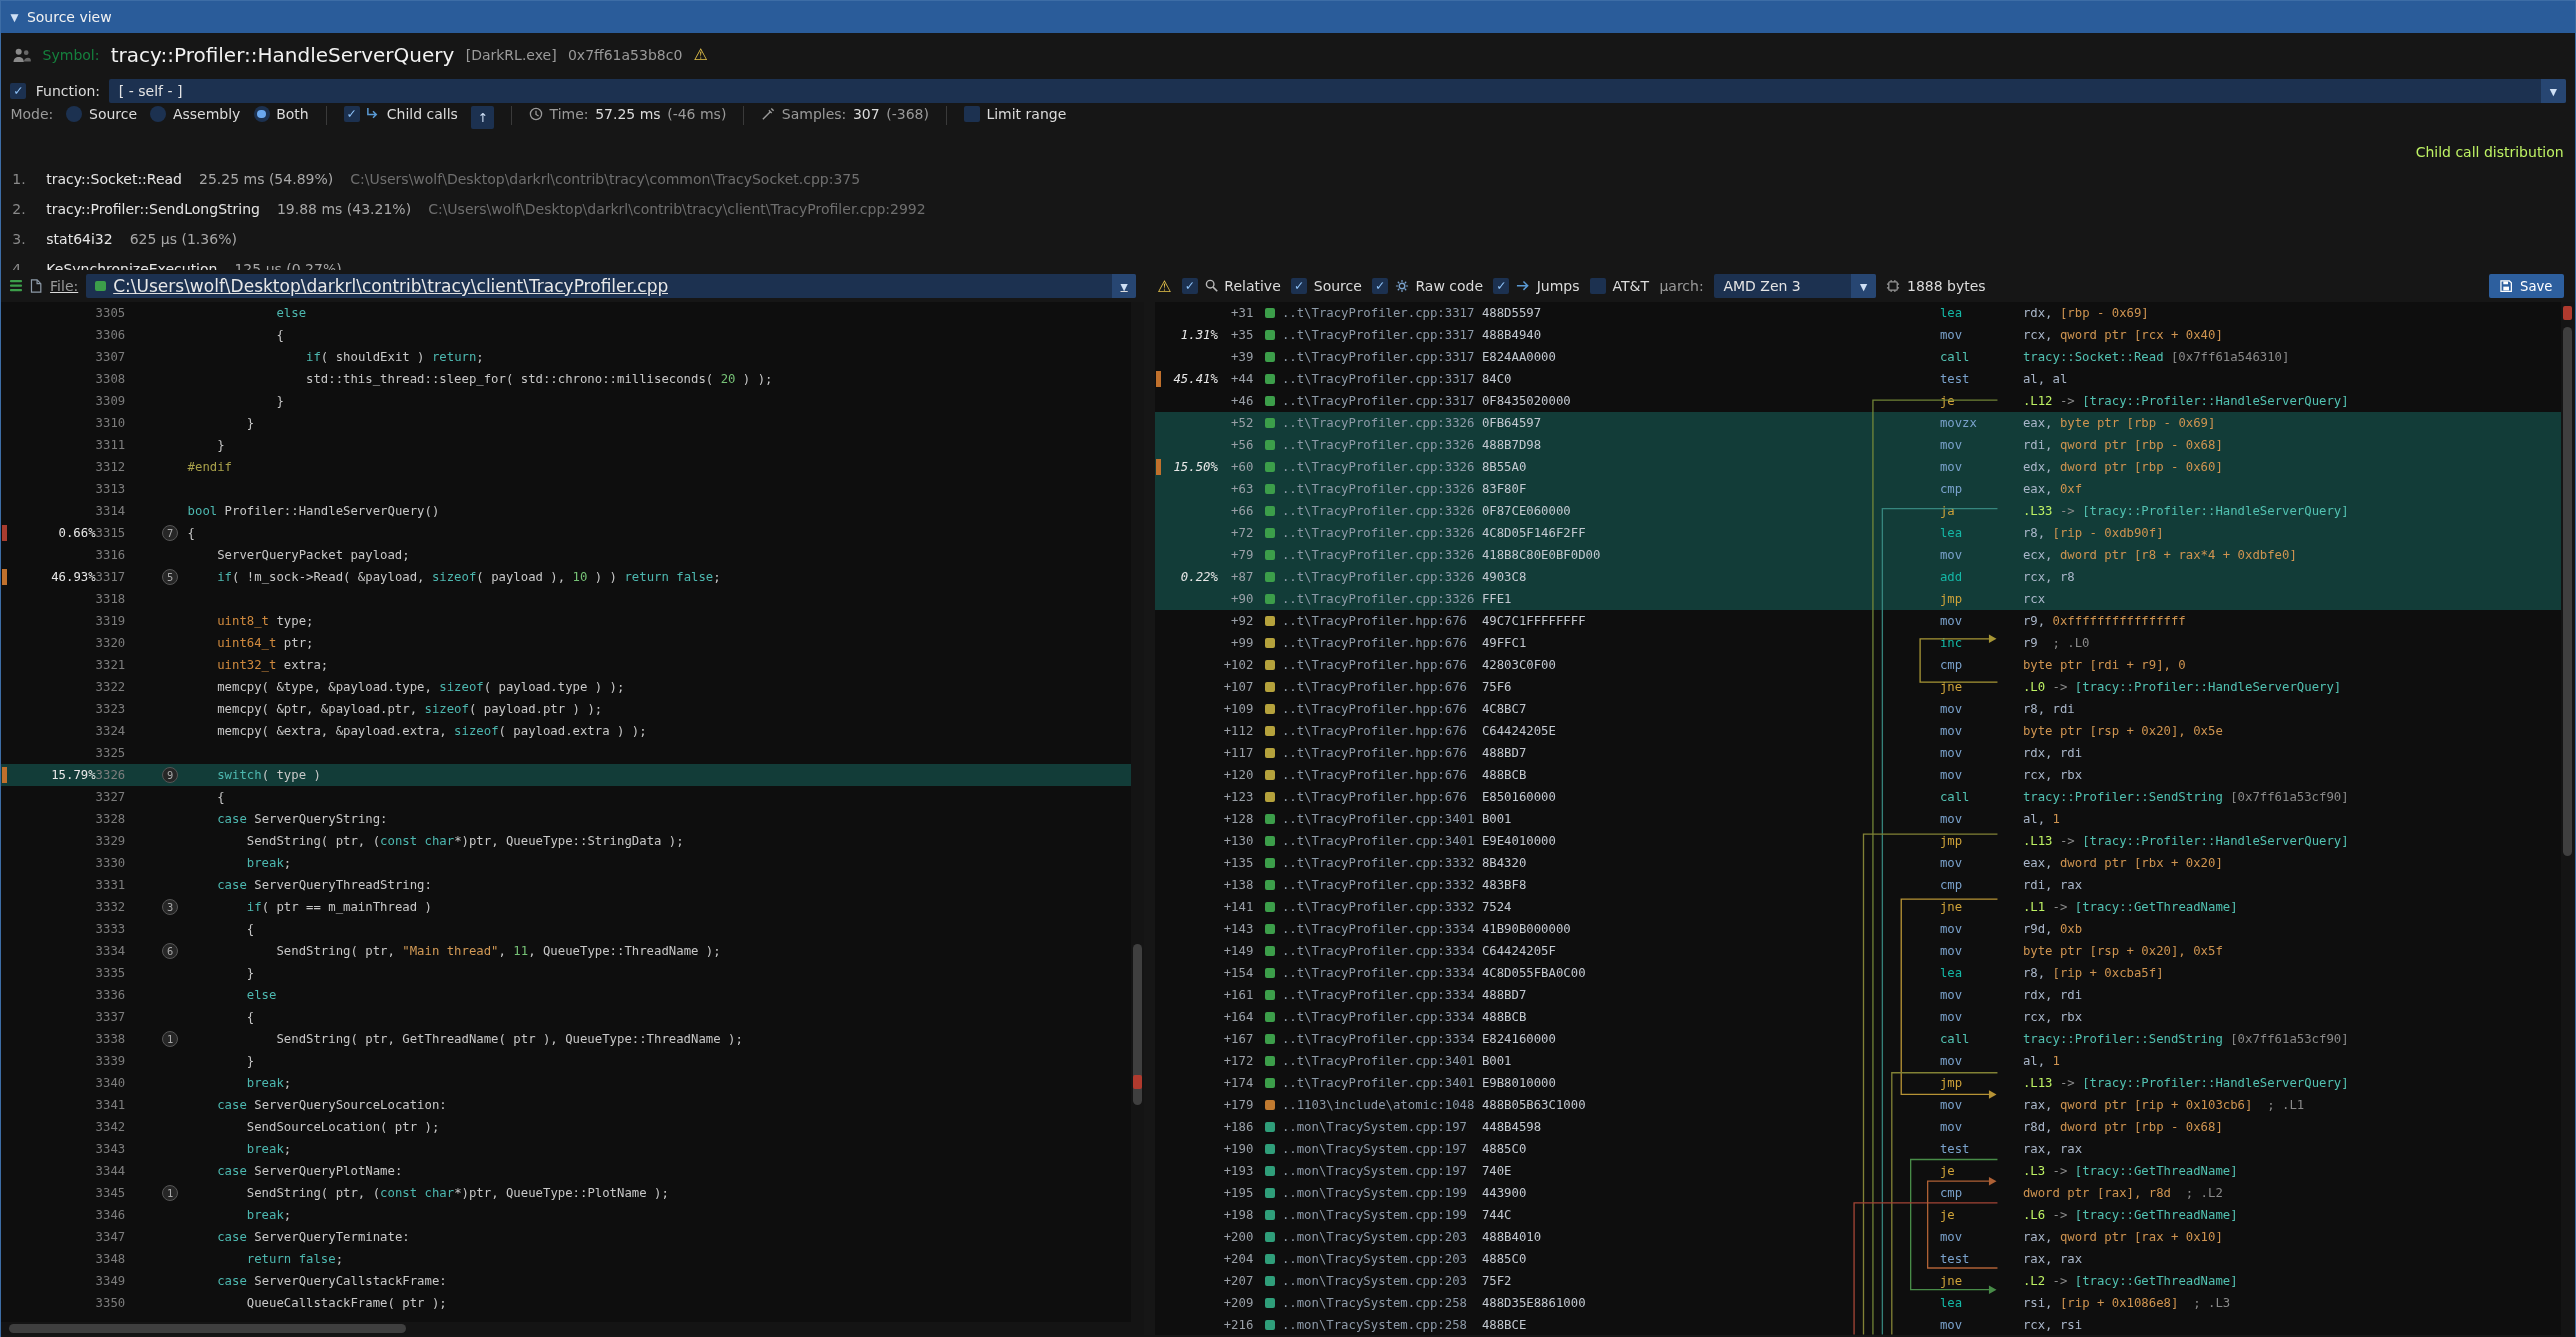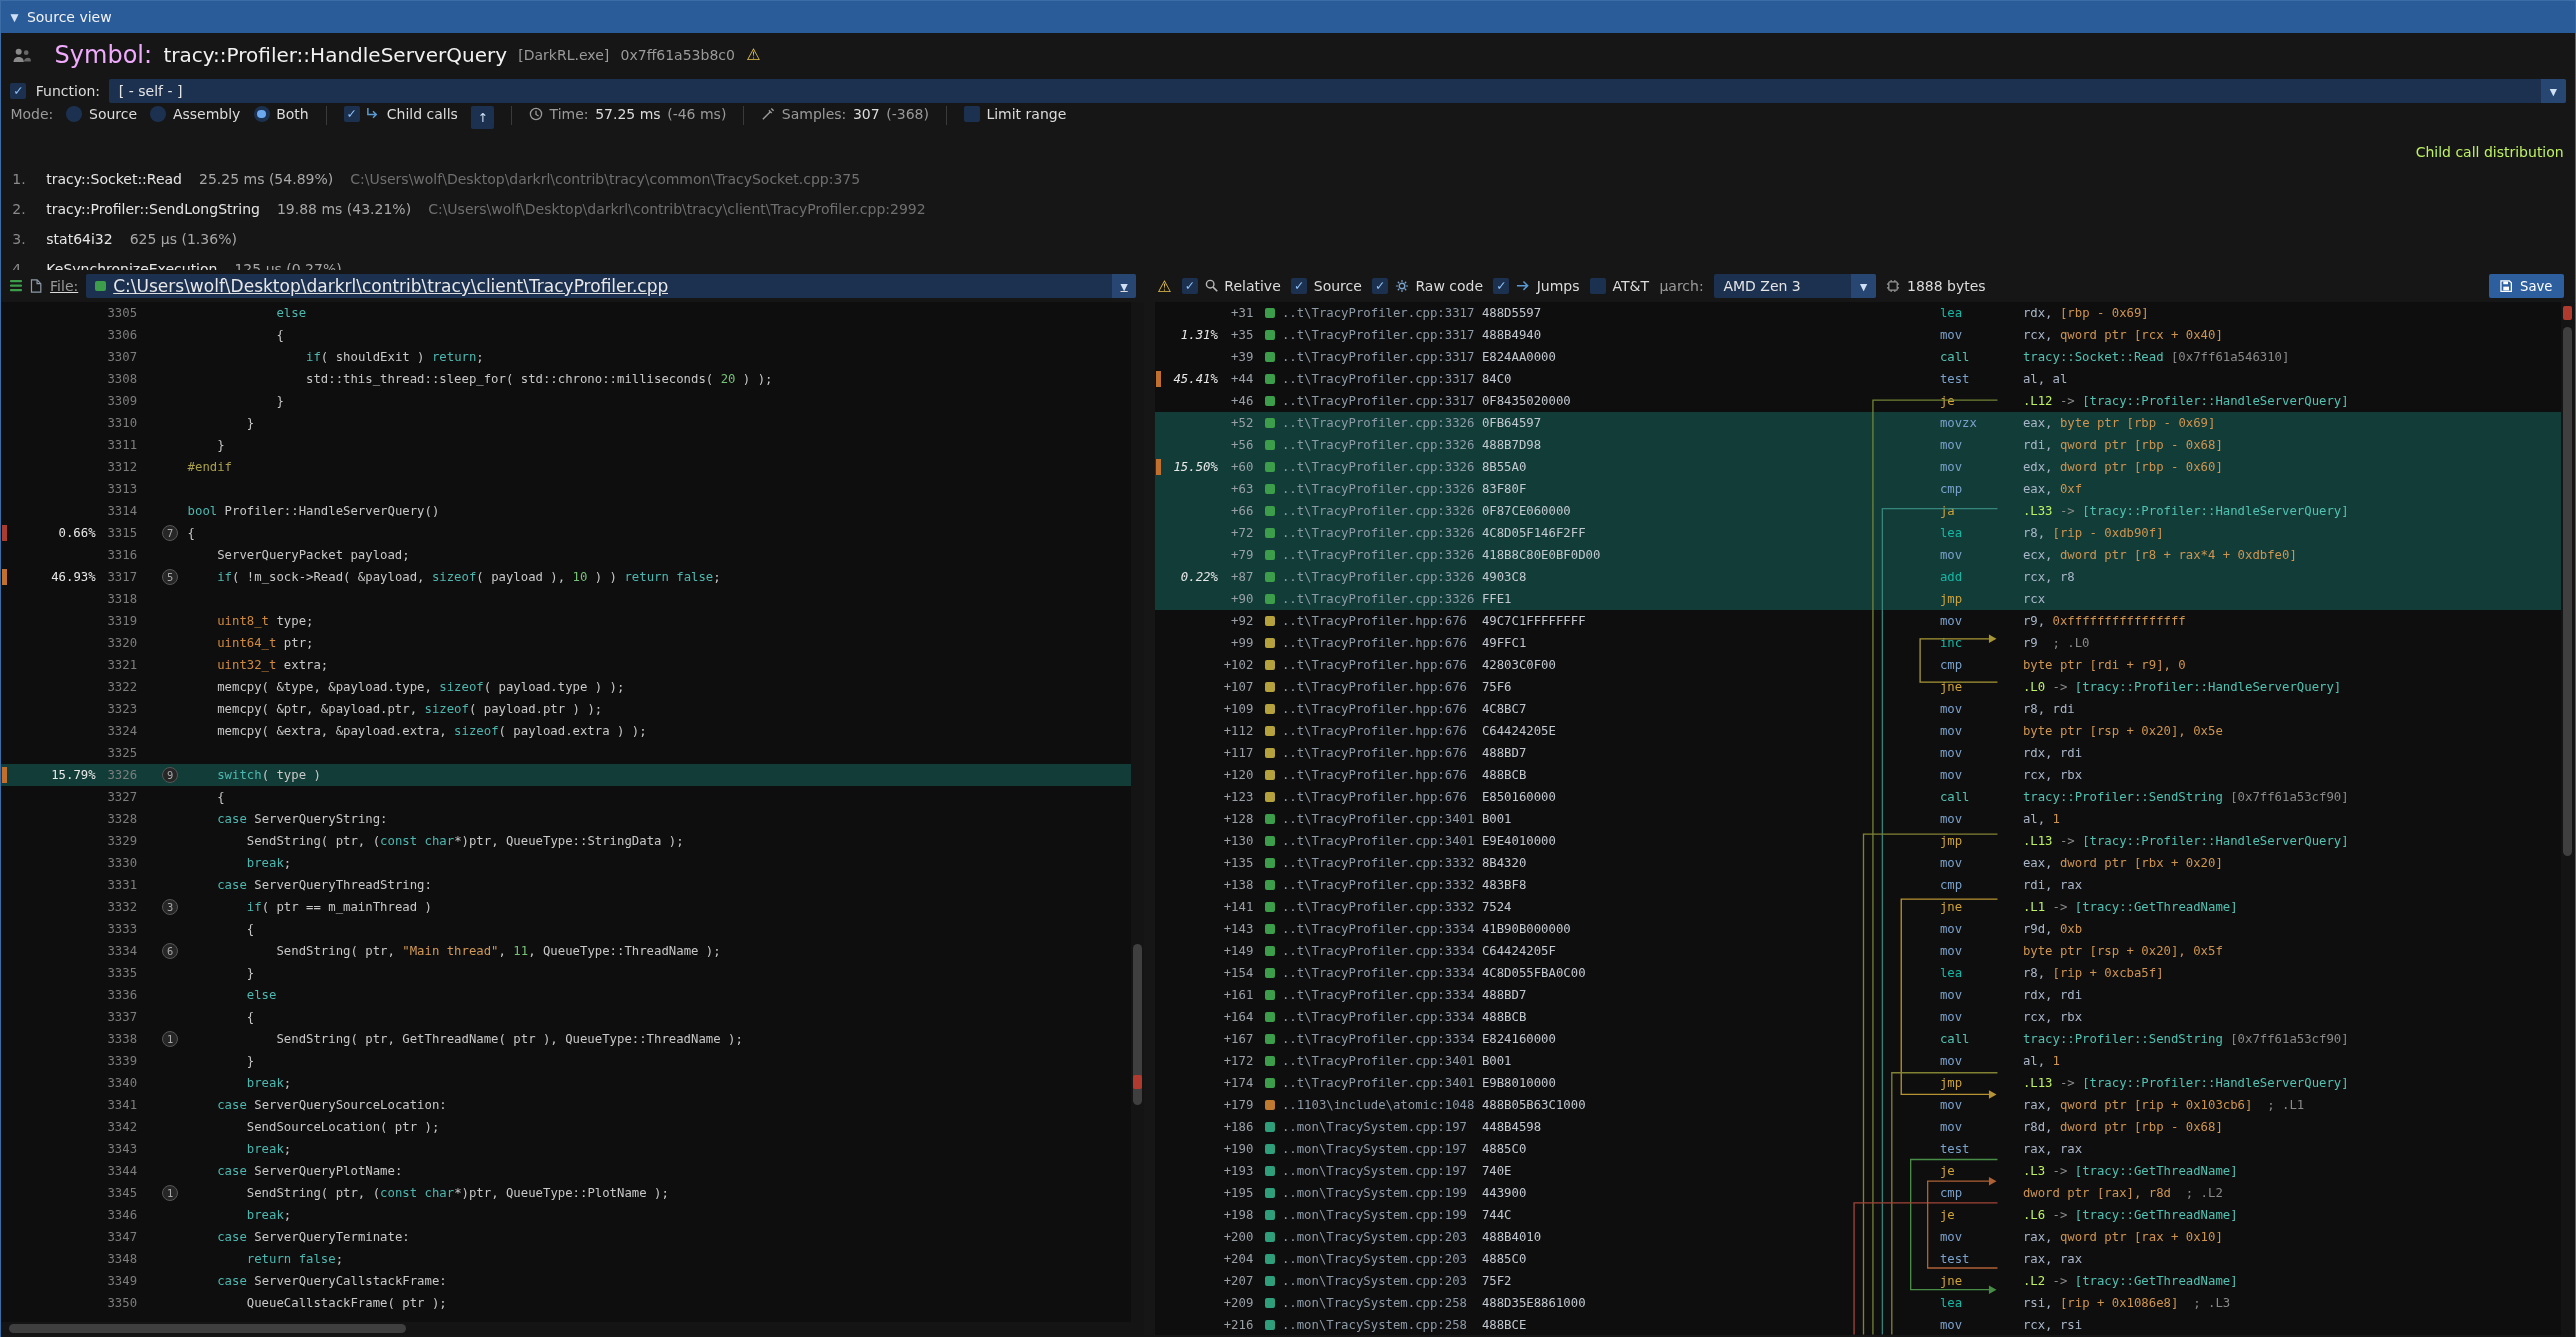--- a/index.html
+++ b/index.html
@@ -5,21 +5,21 @@
   html,body{margin:0;padding:0;background:#000;}
   *{box-sizing:border-box;}
   .window{position:relative;width:2576px;height:1338px;background:#161616;border:0.9px solid #3d6da6;
     font-family:"DejaVu Sans",sans-serif;font-size:14px;color:#dcdcdc;overflow:hidden;}
   
   .titlebar{height:32px;background:#2a5c9a;display:flex;align-items:center;gap:8.5px;padding:0 9.4px;}
   .tri{font-size:10.4px;color:#cfe0f5;}
   .ttext{font-size:14px;color:#f2f2f2;}
   
   .symrow{height:43px;display:flex;align-items:center;gap:11.3px;padding:0 11.3px;}
-  .symlabel{font-size:24px;color:#f0abfc;margin-left:12px;}
+  .symlabel{font-size:14px;color:#15803d;}
   .symname{font-size:20px;color:#f2f2f2;}
   .symmod,.symaddr{color:#9a9a9a;font-size:14px;}
   .warn{color:#e2c04a;font-size:16px;}
   
   .fnrow{height:30px;display:flex;align-items:center;gap:9.4px;padding:0 9.4px;}
   .combo{background:#1c3150;height:24.6px;display:flex;align-items:center;border-radius:1.9px;padding-left:9.4px;color:#e4e4e4;}
   .fncombo{flex:1;}
   .carrow{margin-left:auto;width:24.6px;height:100%;background:#274672;display:flex;align-items:center;justify-content:center;
     font-size:9.4px;color:#cfe0f5;border-radius:0 1.9px 1.9px 0;}
   .cb{width:16px;height:16px;background:#1c3150;border-radius:1.9px;display:inline-flex;align-items:center;justify-content:center;flex:none;}
@@ -57,21 +57,21 @@
   .srcpanel{width:1143px;position:relative;background:#0e0e0e;overflow:hidden;}
   .divider{width:11.3px;background:#161616;}
   .asmpanel{flex:1;position:relative;background:#0e0e0e;overflow:hidden;}
   .srow,.arow{display:flex;height:22px;line-height:22px;font-family:"DejaVu Sans Mono",monospace;font-size:12.3px;white-space:pre;}
   .srow.hl,.arow.hl{background:#123c38;}
   .heat{width:7.6px;flex:none;position:relative;}
   .heat.bar-o::after,.heat.bar-r::after{content:"";position:absolute;left:0.9px;top:2.8px;width:4.7px;height:16px;}
   .heat.bar-o::after{background:#c0702c;}
   .heat.bar-r::after{background:#a83c2f;}
   .spct{width:87px;text-align:right;color:#e8e8e8;flex:none;}
-  .snum{width:59px;text-align:center;color:#7d7d7d;padding-right:5.7px;flex:none;}
+  .snum{width:59px;text-align:left;color:#7d7d7d;padding-right:5.7px;flex:none;}
   .sbadge{width:16px;height:16px;margin:2.8px 9.4px 0 7.6px;border:0.9px solid #565656;border-radius:50%;background:#262626;
     color:#aaa;font-size:10.4px;line-height:14px;text-align:center;flex:none;}
   .sbadge.none{visibility:hidden;}
   .scode{color:#c8c8c8;}
   .c-d{color:#c8c8c8}.c-k{color:#4db8b0}.c-t{color:#d08a3e}.c-n{color:#76c276}.c-s{color:#d29a56}.c-p{color:#a8a04a}
   .apct{width:55px;text-align:right;color:#e8e8e8;flex:none;font-style:italic;}
   .aoff{width:43px;text-align:right;color:#9aa0a8;padding-right:7.6px;flex:none;}
   .aicon{width:21px;flex:none;position:relative;}
   .aicon::after{content:"";position:absolute;left:3.8px;top:5.7px;width:10.4px;height:10.4px;border-radius:1.9px;background:#3c9e4a;}
   .lc-g::after{background:#3c9e4a}.lc-y::after{background:#b5a23c}.lc-o::after{background:#c07a30}.lc-t::after{background:#2f9e7a}

